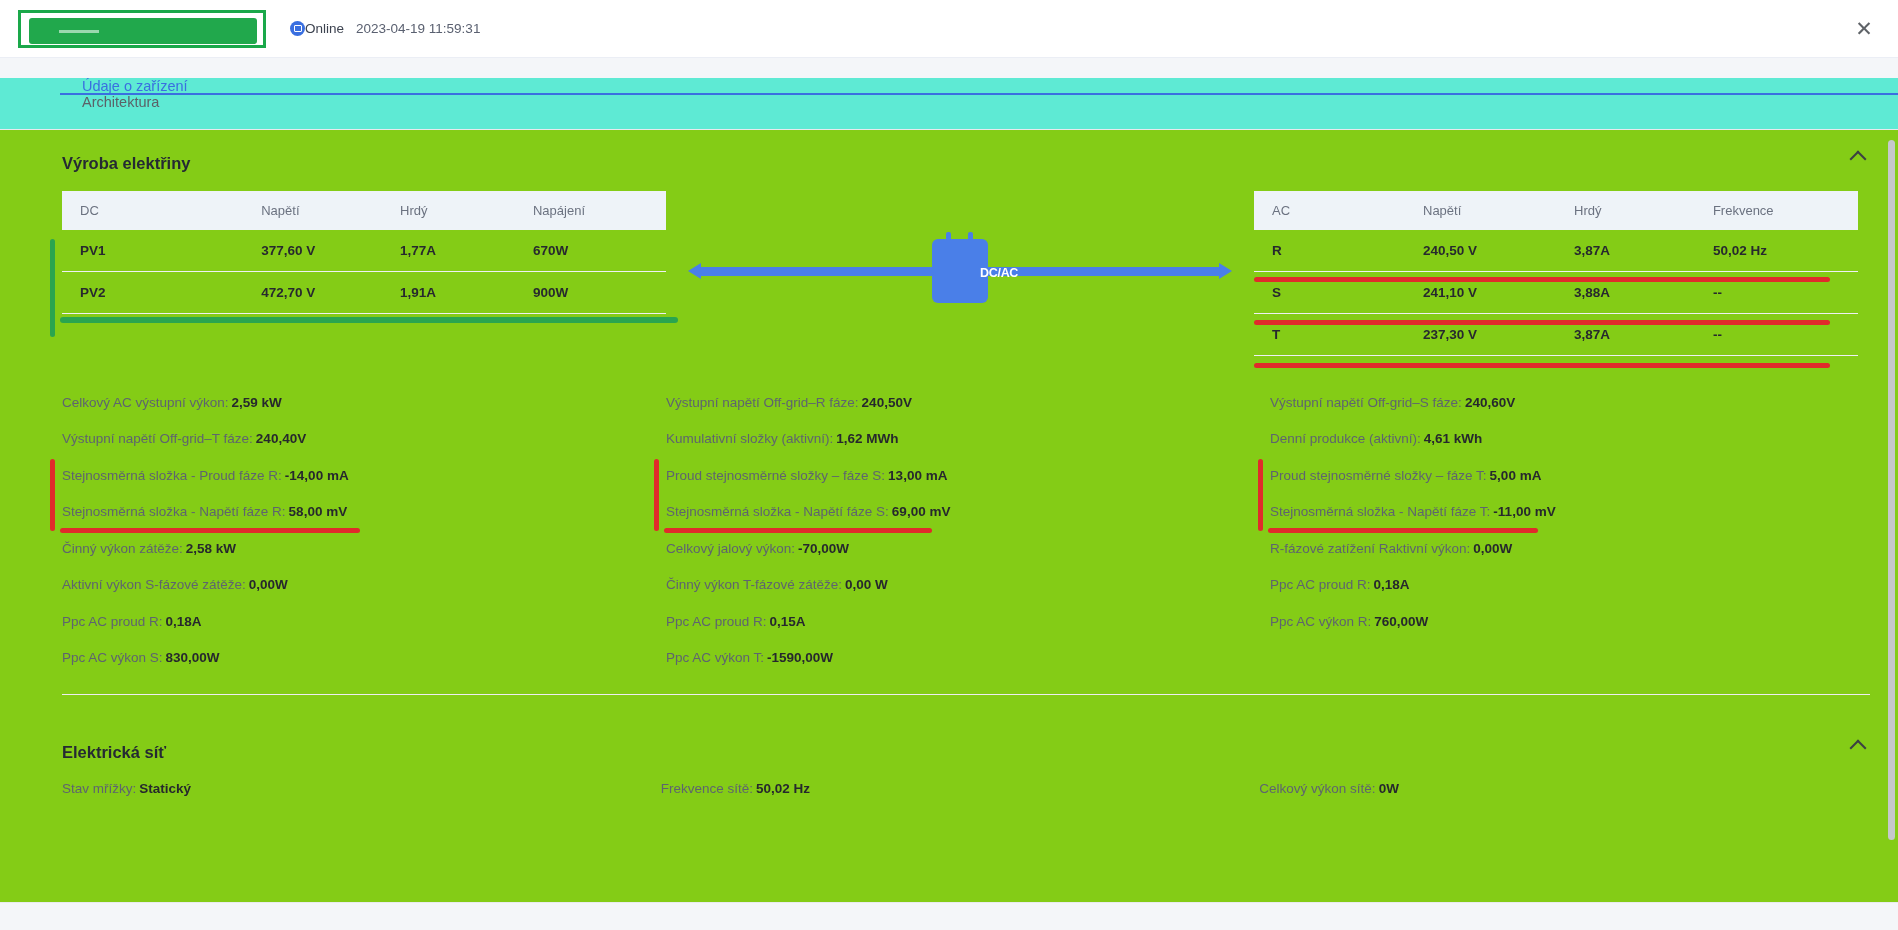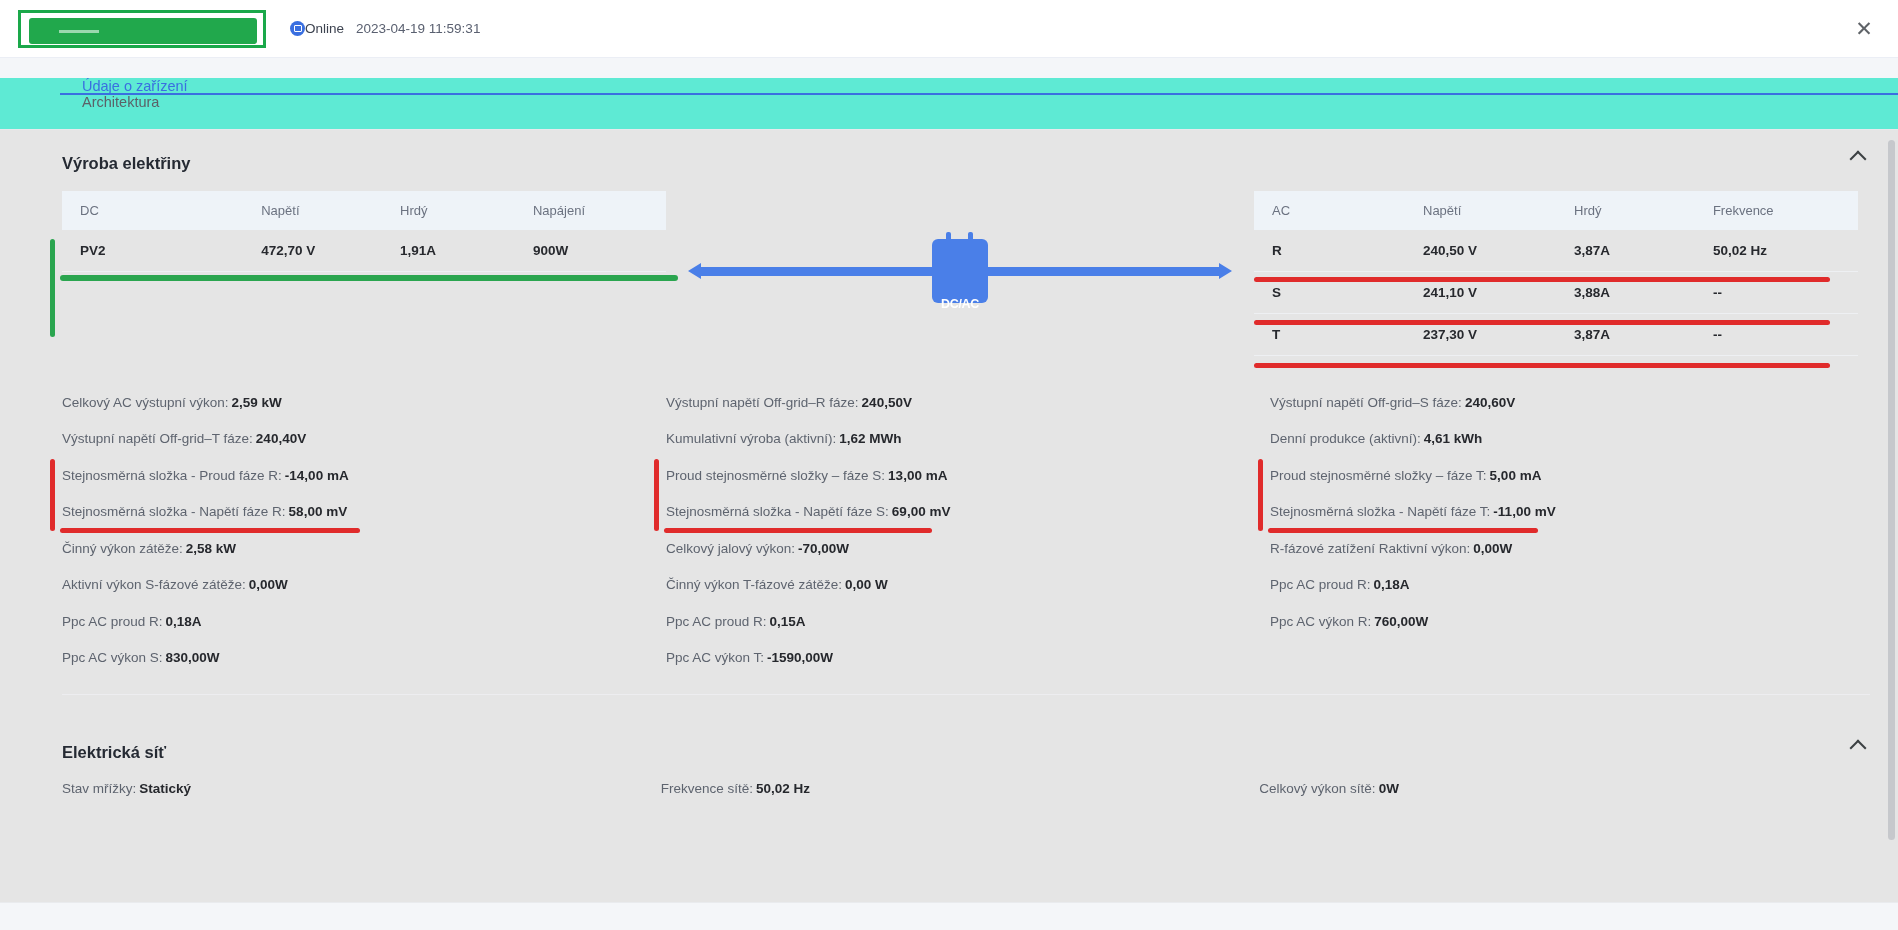--- a/index.html
+++ b/index.html
@@ -116,21 +116,21 @@
     left: 0; right: 0; bottom: -1px;
     height: 2.5px;
     background: #3a6fe0;
   }
 
   
   #content {
     position: relative;
     height: calc(930px - 58px - 20px - 52px);
     overflow: hidden;
-    background: #e5e5e5;
+    background: #84cc16;
   }
   .section { position: relative; }
   .section-head {
     display: flex; align-items: center;
     padding: 24px 40px 6px 62px;
     position: relative;
   }
   .section-title {
     font-size: 16.5px;
     font-weight: bold;
@@ -232,21 +232,21 @@
   #arrow-right { right: 22px; border-left: 13px solid #4a7fe8; }
   #inverter {
     position: absolute;
     left: 50%; top: 48px;
     transform: translateX(-50%);
     width: 56px; height: 64px;
     background: #4a7fe8;
     border-radius: 6px;
     z-index: 3;
     display: flex;
-    flex-direction: column;
+    flex-direction: row;
     align-items: center;
     gap: 48px;
   }
   #inverter .screen {
     width: 36px; height: 13px;
     background: #ffffff;
     border-radius: 3px;
     margin-top: 7px;
   }
   #inverter .label {
@@ -385,20 +385,26 @@
         <table class="dt">
           <thead>
             <tr>
               <th style="width:30%">DC</th>
               <th style="width:23%">Napětí</th>
               <th style="width:22%">Hrdý</th>
               <th style="width:25%">Napájení</th>
             </tr>
           </thead>
           <tbody>
+            <tr>
+              <td>PV1</td>
+              <td>377,60 V</td>
+              <td>1,77A</td>
+              <td>670W</td>
+            </tr>
             <tr>
               <td>PV2</td>
               <td>472,70 V</td>
               <td>1,91A</td>
               <td>900W</td>
             </tr>
           </tbody>
         </table>
       </div>
 
@@ -482,21 +488,21 @@
         <div class="drow">
           <span>Ppc AC výkon S:</span><span class="sp"></span><b>830,00W</b>
         </div>
       </div>
 
       <div class="dcol">
         <div class="drow">
           <span>Výstupní napětí Off-grid–R fáze:</span><span class="sp"></span><b>240,50V</b>
         </div>
         <div class="drow">
-          <span>Kumulativní výroba (aktivní):</span><span class="sp"></span><b>1,62 MWh</b>
+          <span>Kumulativní složky (aktivní):</span><span class="sp"></span><b>1,62 MWh</b>
         </div>
         <div class="drow">
           <div class="mark-left tall"></div>
           <span>Proud stejnosměrné složky – fáze S:</span><span class="sp"></span><b>13,00 mA</b>
         </div>
         <div class="drow">
           <div class="mark-under" style="width:268px"></div>
           <span>Stejnosměrná složka - Napětí fáze S:</span><span class="sp"></span><b>69,00 mV</b>
         </div>
         <div class="drow">

